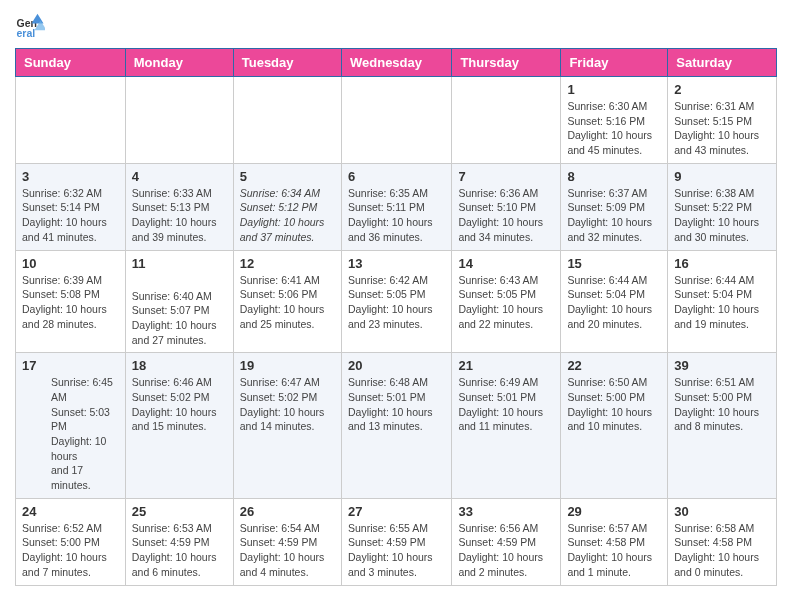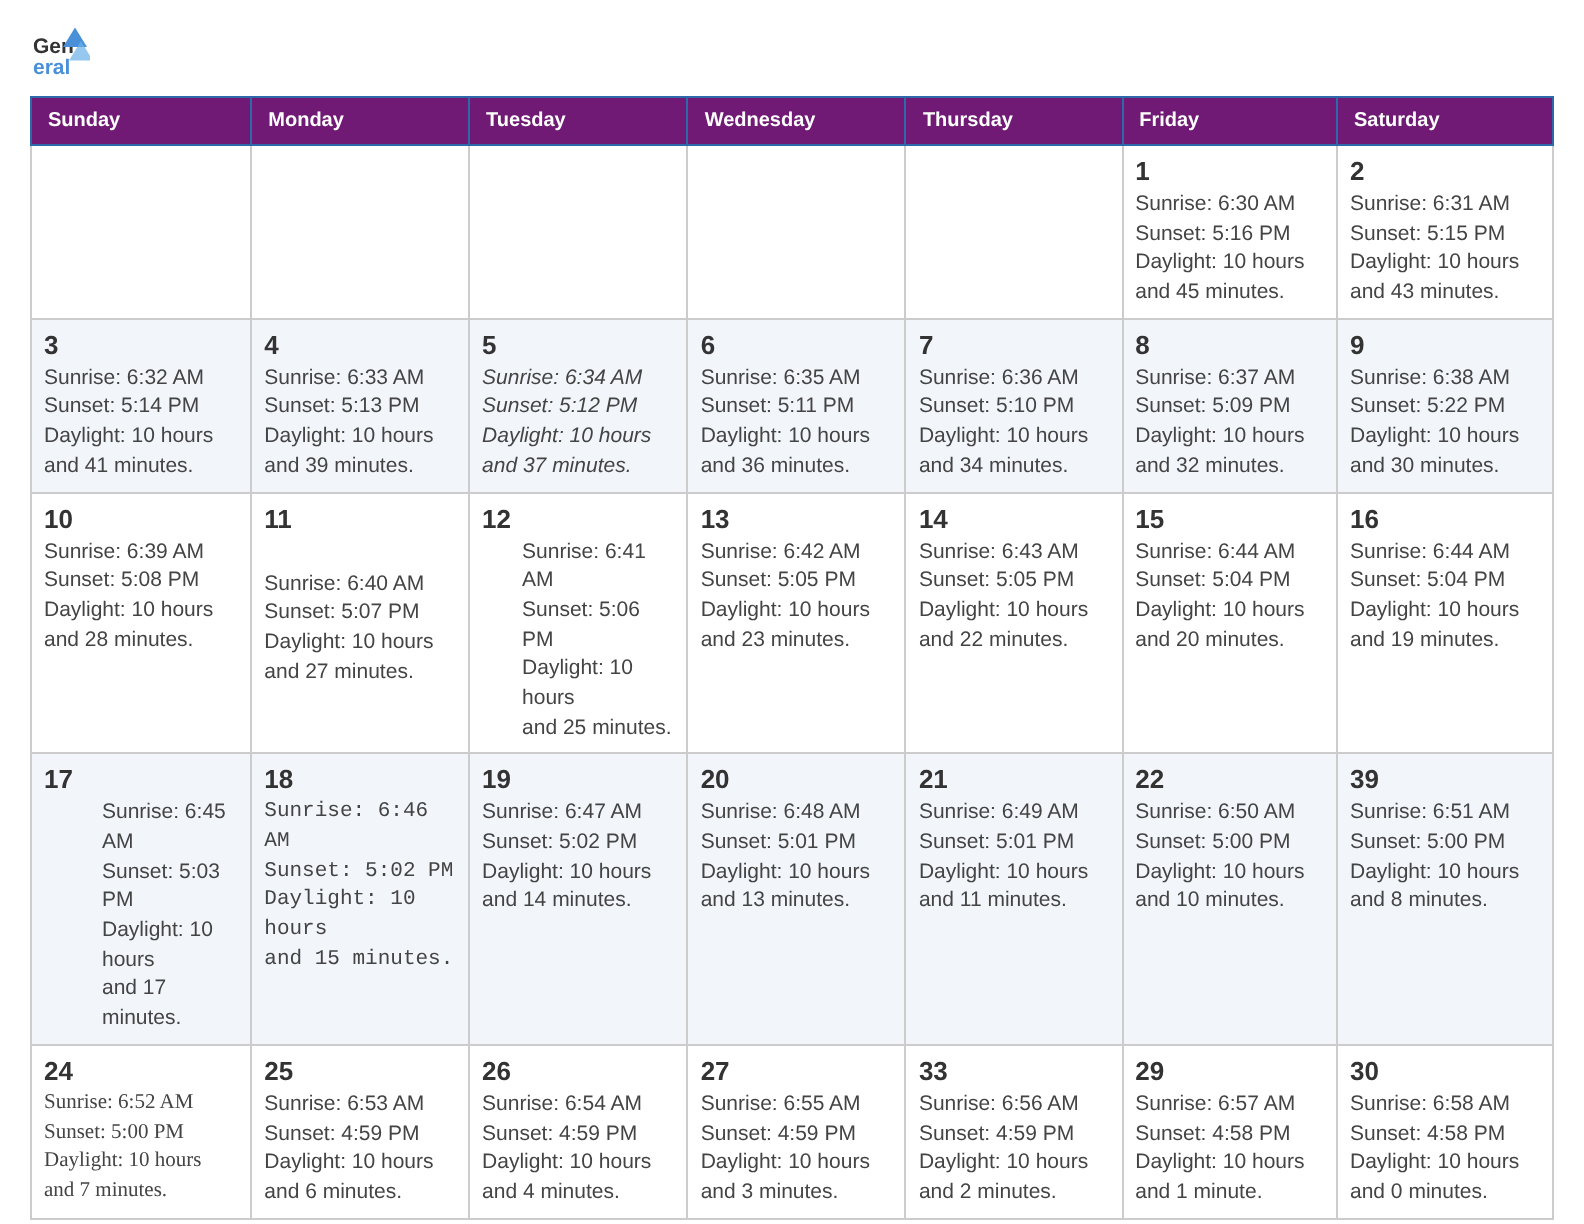--- a/index.html
+++ b/index.html
@@ -52,25 +52,25 @@
     .location-title {
       font-size: 18px;
       color: #333;
     }
     .calendar {
       width: 100%;
       border-collapse: collapse;
       border: 1px solid #ccc;
     }
     .calendar th {
-      background: #701a75;
+      background: #ec4899;
       color: #fff;
       text-align: left;
       padding: 6px 8px;
-      font-size: 10px;
+      font-size: 13px;
       border: 1px solid #2d68a8;
     }
     .calendar td {
       vertical-align: top;
       padding: 5px 6px;
       border: 1px solid #ccc;
       width: 113px;
       min-height: 85px;
       font-size: 11px;
       background: #fff;
@@ -212,21 +212,21 @@
         </td>
         <td>
           <span class="day-number">11</span>
           <div class="day-info" style="white-space: pre-line; margin-top: 18px;">Sunrise: 6:40 AM
 Sunset: 5:07 PM
 Daylight: 10 hours
 and 27 minutes.</div>
         </td>
         <td>
           <span class="day-number">12</span>
-          <div class="day-info" style="white-space: pre-line; margin-left: 20px;">Sunrise: 6:41 AM
+          <div class="day-info" style="white-space: pre-line;">Sunrise: 6:41 AM
 Sunset: 5:06 PM
 Daylight: 10 hours
 and 25 minutes.</div>
         </td>
         <td>
           <span class="day-number">13</span>
           <div class="day-info" style="white-space: pre-line;">Sunrise: 6:42 AM
 Sunset: 5:05 PM
 Daylight: 10 hours
 and 23 minutes.</div>
@@ -256,21 +256,21 @@
       <tr class="row-even">
         <td>
           <span class="day-number">17</span>
           <div class="day-info" style="white-space: pre-line; margin-left: 29px;">Sunrise: 6:45 AM
 Sunset: 5:03 PM
 Daylight: 10 hours
 and 17 minutes.</div>
         </td>
         <td>
           <span class="day-number">18</span>
-          <div class="day-info" style="white-space: pre-line; font-family: Liberation Mono, monospace;">Sunrise: 6:46 AM
+          <div class="day-info" style="white-space: pre-line;">Sunrise: 6:46 AM
 Sunset: 5:02 PM
 Daylight: 10 hours
 and 15 minutes.</div>
         </td>
         <td>
           <span class="day-number">19</span>
           <div class="day-info" style="white-space: pre-line;">Sunrise: 6:47 AM
 Sunset: 5:02 PM
 Daylight: 10 hours
 and 14 minutes.</div>
@@ -300,21 +300,21 @@
           <span class="day-number">39</span>
           <div class="day-info" style="white-space: pre-line;">Sunrise: 6:51 AM
 Sunset: 5:00 PM
 Daylight: 10 hours
 and 8 minutes.</div>
         </td>
       </tr>
       <tr>
         <td>
           <span class="day-number">24</span>
-          <div class="day-info" style="white-space: pre-line; font-family: Liberation Serif, serif;">Sunrise: 6:52 AM
+          <div class="day-info" style="white-space: pre-line;">Sunrise: 6:52 AM
 Sunset: 5:00 PM
 Daylight: 10 hours
 and 7 minutes.</div>
         </td>
         <td>
           <span class="day-number">25</span>
           <div class="day-info" style="white-space: pre-line;">Sunrise: 6:53 AM
 Sunset: 4:59 PM
 Daylight: 10 hours
 and 6 minutes.</div>

